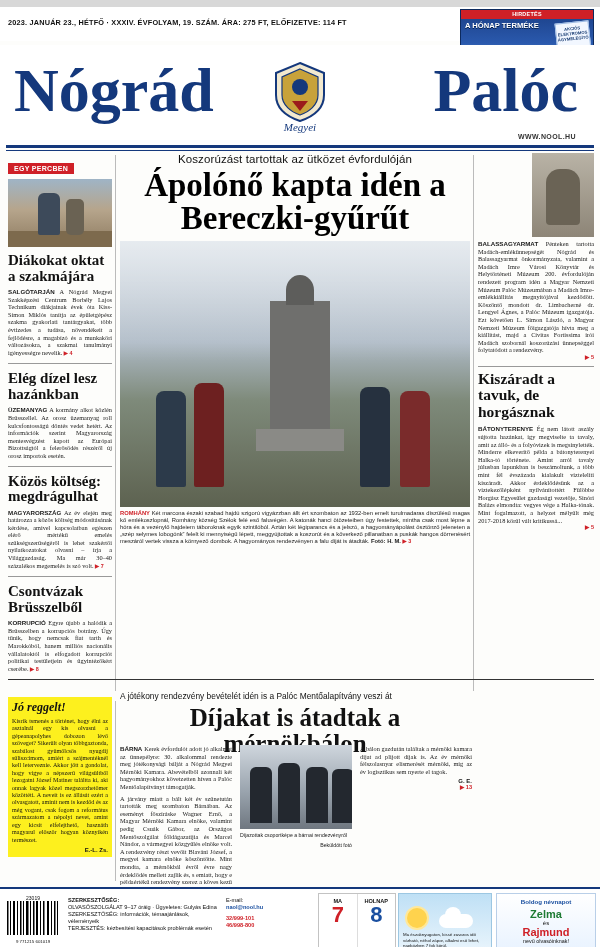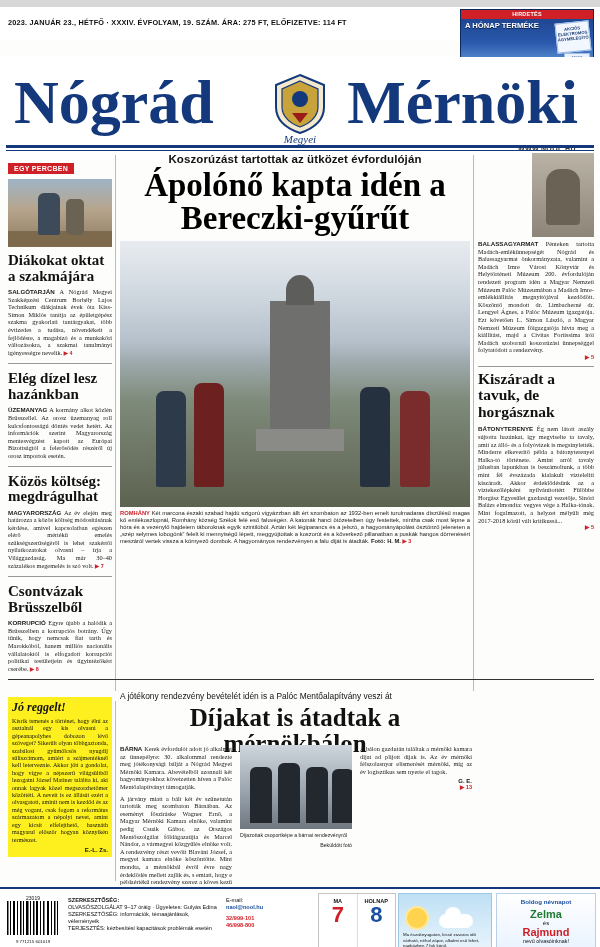--- a/index.html
+++ b/index.html
@@ -54,21 +54,21 @@
     position:absolute;left:4px;bottom:3px;right:4px;color:#fff;
     font-family:"Liberation Sans",sans-serif;font-size:4.6px;line-height:5.6px;
   }
   .promo .pcorner{
     position:absolute;right:3px;bottom:3px;width:26px;height:14px;background:#eaf2ff;
     border:1px solid #9dbbe4;font-size:3.6px;color:#12376f;text-align:center;line-height:7px;
     font-family:"Liberation Sans",sans-serif;padding-top:1px;box-sizing:border-box;
   }
   
   .masthead{
-    position:absolute;top:50px;left:0;width:600px;height:102px;background:#fff;
+    position:absolute;top:38px;left:0;width:600px;height:102px;background:#fff;
   }
   .mast-left{position:absolute;left:14px;top:14px;font-size:62px;line-height:62px;color:#14387c;font-weight:bold;}
   .mast-right{position:absolute;right:22px;top:14px;font-size:62px;line-height:62px;color:#14387c;font-weight:bold;}
   .crest{
     position:absolute;left:50%;transform:translateX(-50%);top:16px;
     width:56px;height:62px;
   }
   .crest-label{
     position:absolute;left:50%;transform:translateX(-50%);top:76px;
     font-family:"Liberation Serif",serif;font-size:11px;color:#14387c;font-style:italic;
@@ -105,21 +105,21 @@
   .bodytxt{
     font-family:"Liberation Serif",serif;font-size:6.3px;line-height:7.6px;text-align:justify;color:#1a1a1a;
   }
   .lead{font-family:"Liberation Sans",sans-serif;font-weight:bold;font-size:6.2px;}
   .headL2{
     font-family:"Liberation Serif",serif;font-weight:bold;font-size:15px;line-height:15.5px;margin:7px 0 4px;
   }
   .hr-dash{border-top:1px solid #999;margin:6px 0 4px;}
   
   .kicker{
-    font-family:"Liberation Sans",sans-serif;font-weight:bold;font-size:11.5px;color:#111;
+    font-family:"Liberation Sans",sans-serif;font-weight:normal;font-size:11.5px;color:#111;
     text-align:center;letter-spacing:.1px;
   }
   .mainhead{
     font-family:"Liberation Serif",serif;font-weight:bold;font-size:33px;line-height:33px;
     text-align:center;margin:4px 0 6px;color:#000;
   }
   .photoC{
     width:350px;height:266px;position:relative;overflow:hidden;
     background:linear-gradient(180deg,#c9d3dd 0%, #aebac6 38%, #7e8a7a 60%, #5d6250 100%);
   }
@@ -215,21 +215,21 @@
       <div class="pbadge">AKCIÓS
 ELEKTROMOS
 ÁGYMELEGÍTŐ</div>
       <div class="pfoot">SENCOR SUB 190L ELEKTROMOS ÁGYMELEGÍTŐ</div>
       <div class="pcorner">MOST</div>
     </div>
   </div>
 
   <div class="masthead">
     <div class="mast-left">Nógrád</div>
-    <div class="mast-right">Mérnöki</div>
+    <div class="mast-right">Palóc</div>
     <svg class="crest" viewBox="0 0 56 62">
       <path d="M28 2 L52 12 L52 34 C52 48 40 56 28 60 C16 56 4 48 4 34 L4 12 Z" fill="#f2e9cf" stroke="#14387c" stroke-width="2"></path>
       <path d="M28 8 L46 16 L46 34 C46 44 37 51 28 54 C19 51 10 44 10 34 L10 16 Z" fill="#c8a23a" stroke="#14387c" stroke-width="1.2"></path>
       <circle cx="28" cy="26" r="8" fill="#14387c"></circle>
       <path d="M20 40 H36 L28 50 Z" fill="#9b1b1b"></path>
     </svg>
     <div class="crest-label">Megyei</div>
     <div class="mast-url">WWW.NOOL.HU</div>
   </div>
 

